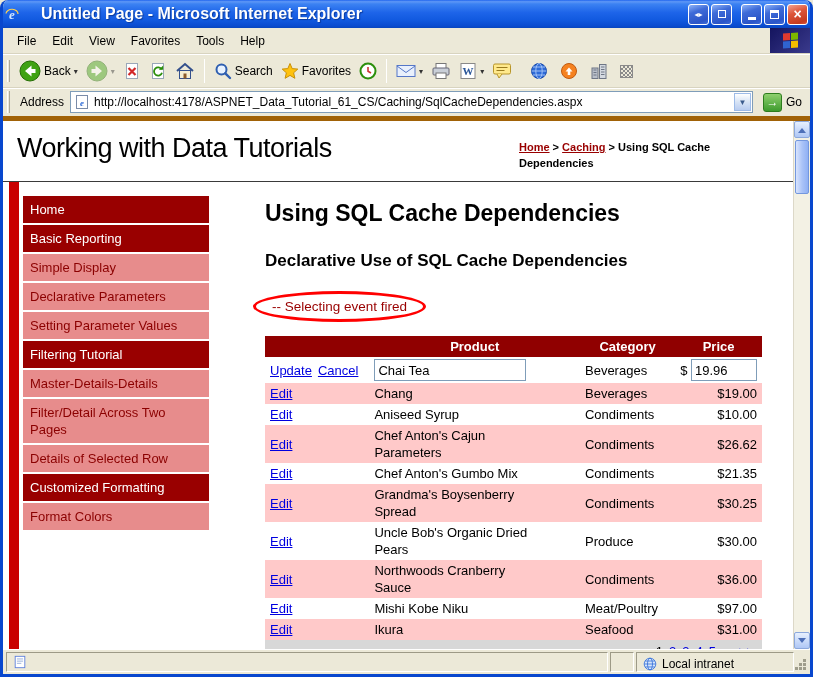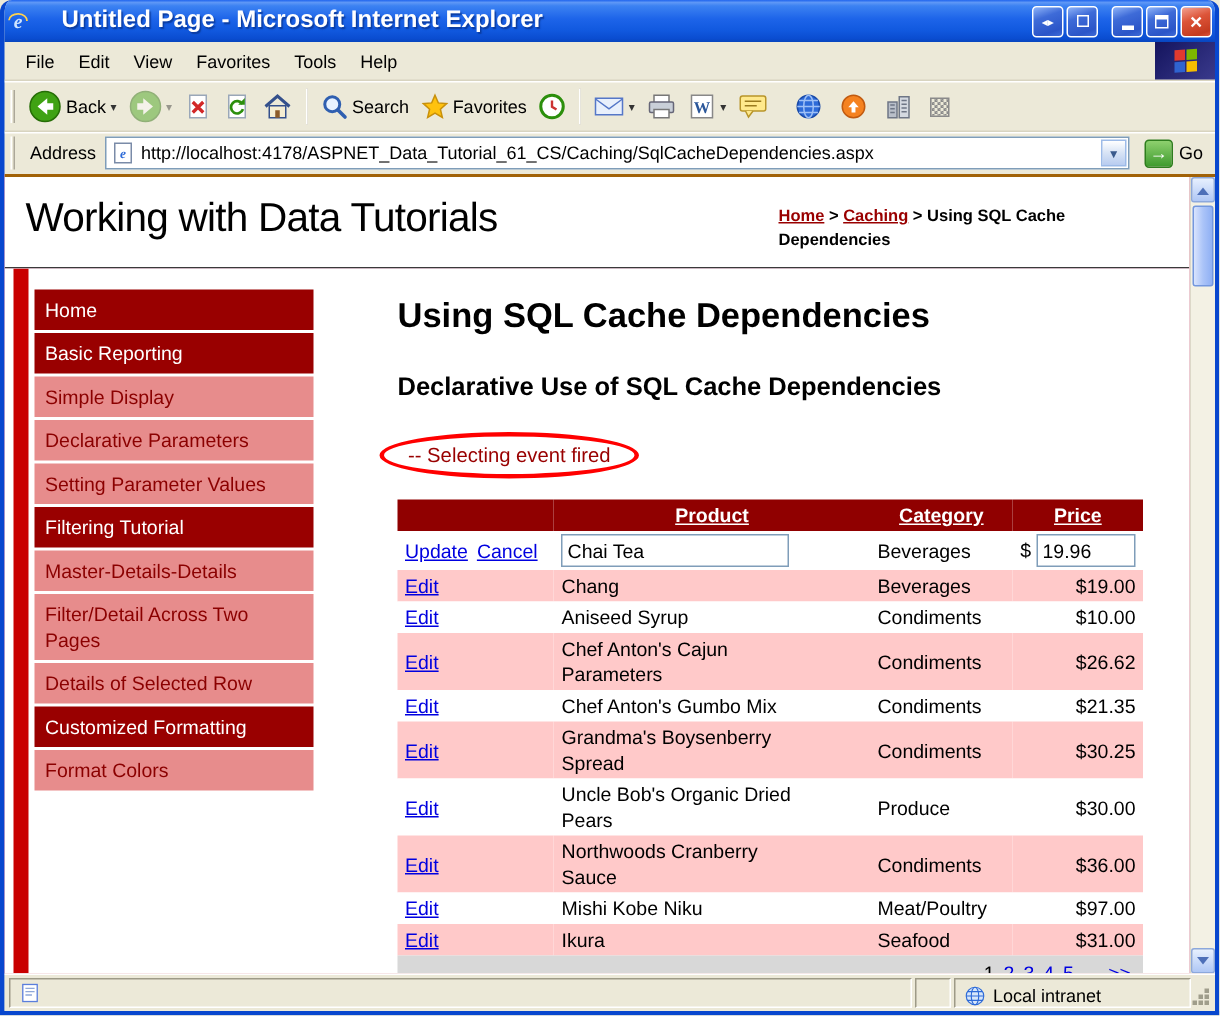--- a/index.html
+++ b/index.html
@@ -62,21 +62,21 @@
   .address-text { flex:1; white-space:nowrap; overflow:hidden; font-size:12px; }
   .dd-btn { width:17px; height:18px; border:1px solid #9DBBE8; color:#3A5A8C; font-size:8px;
             background:linear-gradient(180deg,#fff,#D7E3F5 50%,#B8CCF0);
             display:flex; align-items:center; justify-content:center; }
   .go-button { display:flex; align-items:center; gap:4px; padding:0 4px; }
   .go-icon { width:19px; height:19px; border-radius:3px; border:1px solid #2E7D1E; color:#fff; font-weight:bold;
              background:linear-gradient(180deg,#8ED06E,#3E9B2E);
              display:flex; align-items:center; justify-content:center; font-size:12px; }
 
   
-  .content { flex:1; min-height:0; display:flex; background:#ec4899; border-top:2px solid #a16207; }
+  .content { flex:1; min-height:0; display:flex; background:#5eead4; border-top:5px solid #a16207; }
   .page-area { flex:1; display:flex; flex-direction:column; overflow:hidden; }
   .page-header { display:flex; justify-content:space-between; align-items:flex-start;
                  padding:12px 12px 10px 14px; border-bottom:1px solid #3A3A3A; background:#fff; }
   .site-title { font-size:27px; letter-spacing:-0.5px; color:#000; }
   .breadcrumb { width:262px; font-size:11px; font-weight:bold; line-height:16px; padding-top:6px; }
   .crumb-link { color:#990000; text-decoration:underline; cursor:pointer; }
   .crumb-current { color:#000; }
   .crumb-sep { color:#000; }
 
   .page-body { flex:1; position:relative; display:flex; overflow:hidden; padding-left:20px; background:#fff; }
@@ -92,21 +92,21 @@
   .page-h2 { font-size:17px; font-weight:bold; color:#000; margin-bottom:20px; }
 
   .annotation { margin:2px 0 14px -12px; }
   .annotation-oval { display:inline-block; border:3px solid #FF0000; border-radius:50%;
                      padding:5px 16px; color:#990000; font-size:13.5px; }
 
   table.grid { border-collapse:collapse; width:497px; font-size:13px; }
   .grid col.c-cmd{width:100px;} .grid col.c-prod{width:218px;}
   .grid col.c-cat{width:97px;}  .grid col.c-price{width:82px;}
   .grid th { background:#900000; color:#fff; font-weight:bold; text-align:center; padding:3px 4px; }
-  .grid th a { color:#fff; text-decoration:underline; cursor:pointer; }
+  .grid th a { color:#fff; cursor:pointer; }
   .grid td { padding:2px 5px; line-height:17px; vertical-align:middle; }
   .row-pink td { background:#FFC9C9; }
   .row-white td { background:#fff; }
   td.product-cell { padding-right:42px; }
   td.price-cell { text-align:right; }
   .cmd-link { color:#0000E0; text-decoration:underline; cursor:pointer; margin-right:6px; }
   .edit-row td { background:#fff; }
   .text-input { border:1px solid #7F9DB9; height:22px; font-family:inherit; font-size:13px;
                 padding:1px 3px; width:152px; }
   .price-input { width:66px; }

